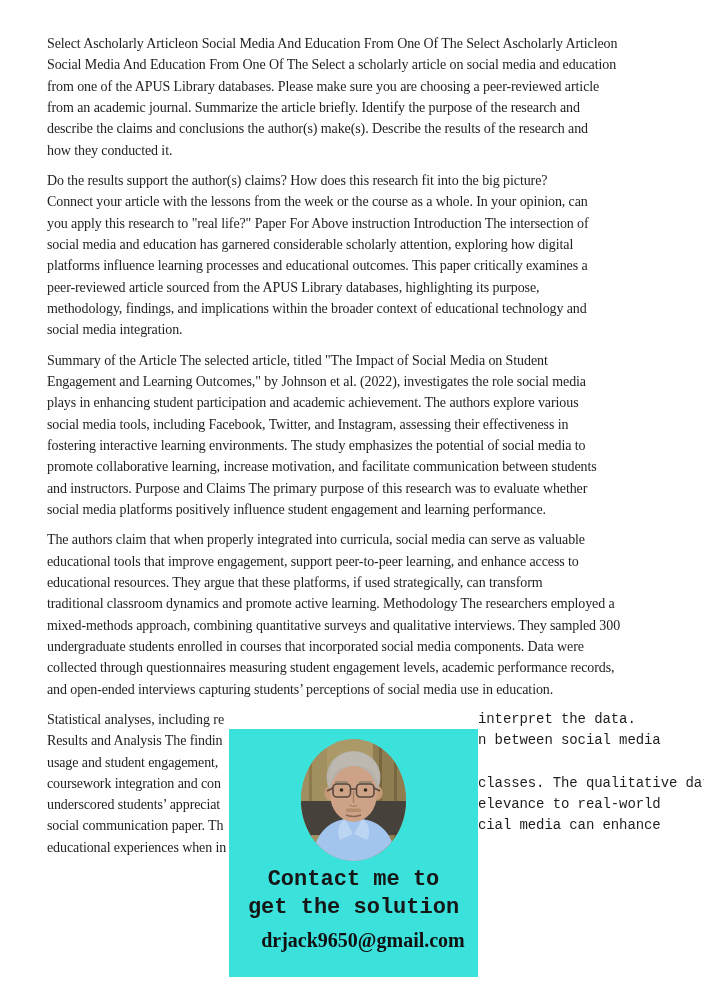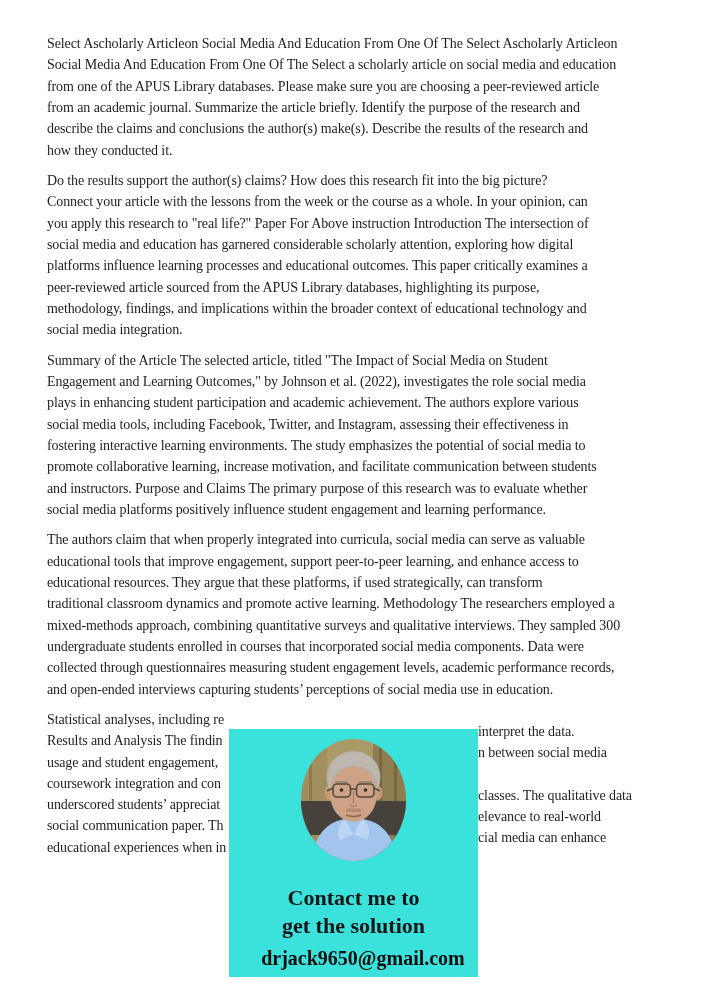--- a/index.html
+++ b/index.html
@@ -32,39 +32,40 @@
   .p5 { position: relative; }
   .p5-line {
     position: relative;
     height: 21.33px;
     line-height: 21.33px;
     white-space: nowrap;
   }
   .frag-right {
     position: absolute;
     left: 431px;               
-    top: 12px;
+    top: 0;
     white-space: nowrap;
+    font-family: Liberation Mono, monospace;
   }
   
   .overlay {
     position: absolute;
     left: 229px; top: 729px;
     width: 249px; height: 248px;
     background: #3BE2DC;
     z-index: 5;
     text-align: center;
   }
   .photo {
     width: 105px; height: 122px;
     margin: 10px auto 0 auto;
   }
   .headline {
-    margin-top: 23px;
-    font-family: Liberation Serif, serif;
+    margin-top: 5px;
+    font-family: Liberation Mono, monospace;
     font-weight: bold;
     font-size: 22px;
     line-height: 28px;
     color: #161616;
   }
   .email {
     margin-top: 6px;
     font-family: "Liberation Serif", "DejaVu Serif", serif;
     font-weight: bold;
     font-size: 20px;

